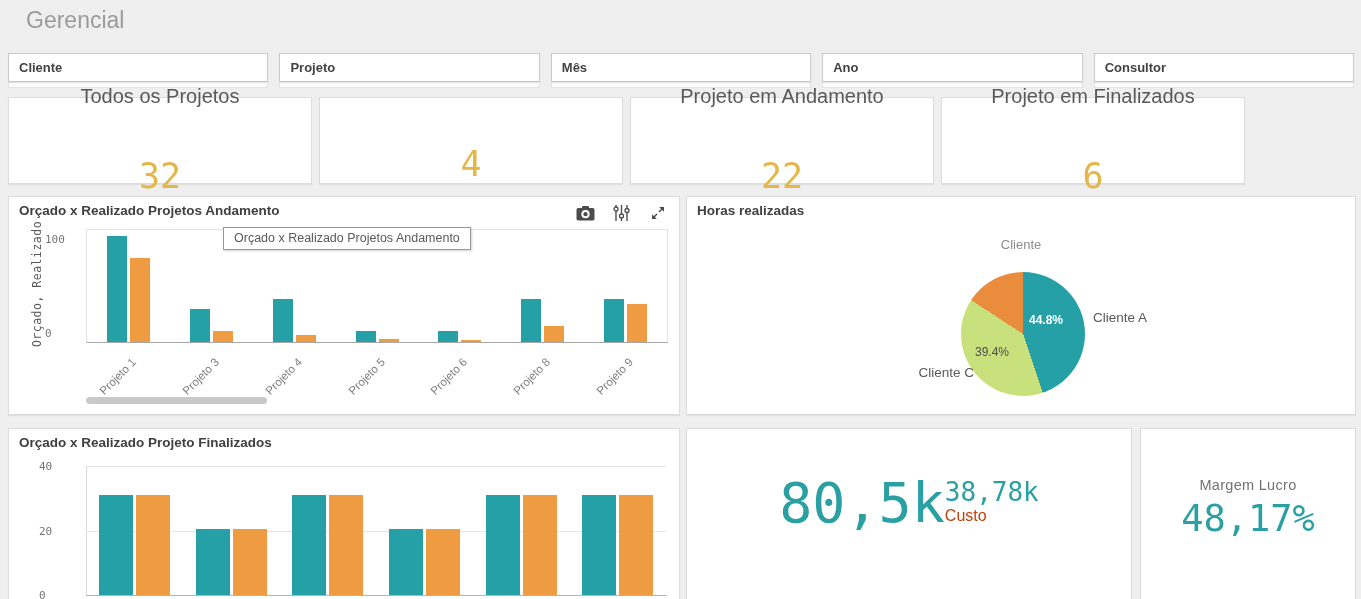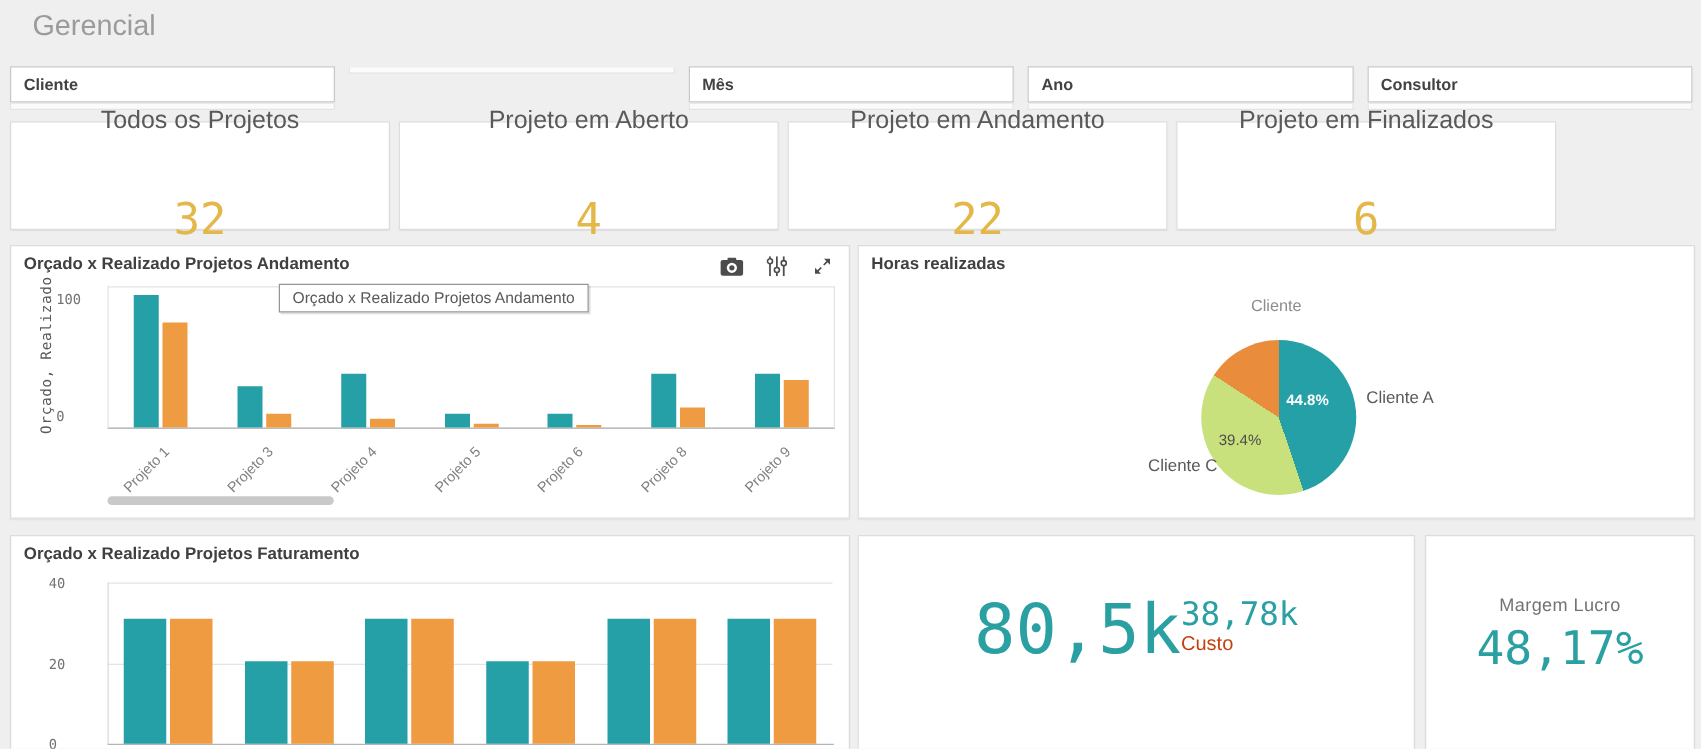--- a/index.html
+++ b/index.html
@@ -89,20 +89,23 @@
 <div class="app-title">Gerencial</div>
 
 <div class="filter-row">
   <div class="filter">
     <div class="filter-box">
         <span>Cliente</span>
       </div>
     <div class="filter-under"></div>
   </div>
   <div class="filter">
+    <div class="filter-box">
+        <span>Projeto</span>
+      </div>
     <div class="filter-under"></div>
   </div>
   <div class="filter">
     <div class="filter-box">
         <span>Mês</span>
       </div>
     <div class="filter-under"></div>
   </div>
   <div class="filter">
     <div class="filter-box">
@@ -117,21 +120,20 @@
     <div class="filter-under"></div>
   </div>
 </div>
 
 <div class="kpi-row">
   <div class="kpi-card">
     <div class="kpi-label">Todos os Projetos</div>
     <div class="kpi-value">32</div>
   </div>
   <div class="kpi-card">
-    <div class="kpi-label">Projeto em Aberto</div>
     <div class="kpi-value">4</div>
   </div>
   <div class="kpi-card">
     <div class="kpi-label">Projeto em Andamento</div>
     <div class="kpi-value">22</div>
   </div>
   <div class="kpi-card">
     <div class="kpi-label">Projeto em Finalizados</div>
     <div class="kpi-value">6</div>
   </div>
@@ -234,21 +236,21 @@
   <div class="panel-title">Horas realizadas</div>
   <div class="pie-dim-label">Cliente</div>
   <div class="pie" style="background: conic-gradient(rgb(38, 160, 167) 0deg, rgb(38, 160, 167) 161.28deg, rgb(201, 225, 125) 161.28deg, rgb(201, 225, 125) 303.12deg, rgb(233, 140, 60) 303.12deg, rgb(233, 140, 60) 360deg);"></div>
   <div class="pie-label pl-a">Cliente A</div>
   <div class="pie-label pl-c">Cliente C</div>
   <div class="pct pct-a">44.8%</div>
   <div class="pct pct-c">39.4%</div>
 </div>
 
 <div class="panel" id="panel-finalizados">
-  <div class="panel-title">Orçado x Realizado Projetos Faturamento</div>
+  <div class="panel-title">Orçado x Realizado Projeto Finalizados</div>
   <div class="ytick" style="left:30px;top:31px;">40</div>
   <div class="ytick" style="left:30px;top:96px;">20</div>
   <div class="ytick" style="left:30px;top:160px;">0</div>
   <div class="grid2" style="top:37px;"></div>
   <div class="grid2" style="top:102px;"></div>
   <div class="axis2-left"></div>
   <div class="axis2-base"></div>
   <div class="bars" style="left:77px;top:31px;width:580px;height:135px;">
       <div class="bar-group">
         <div class="bar" style="width: 34px; height: 99.6px; background: rgb(38, 160, 167);"></div>

